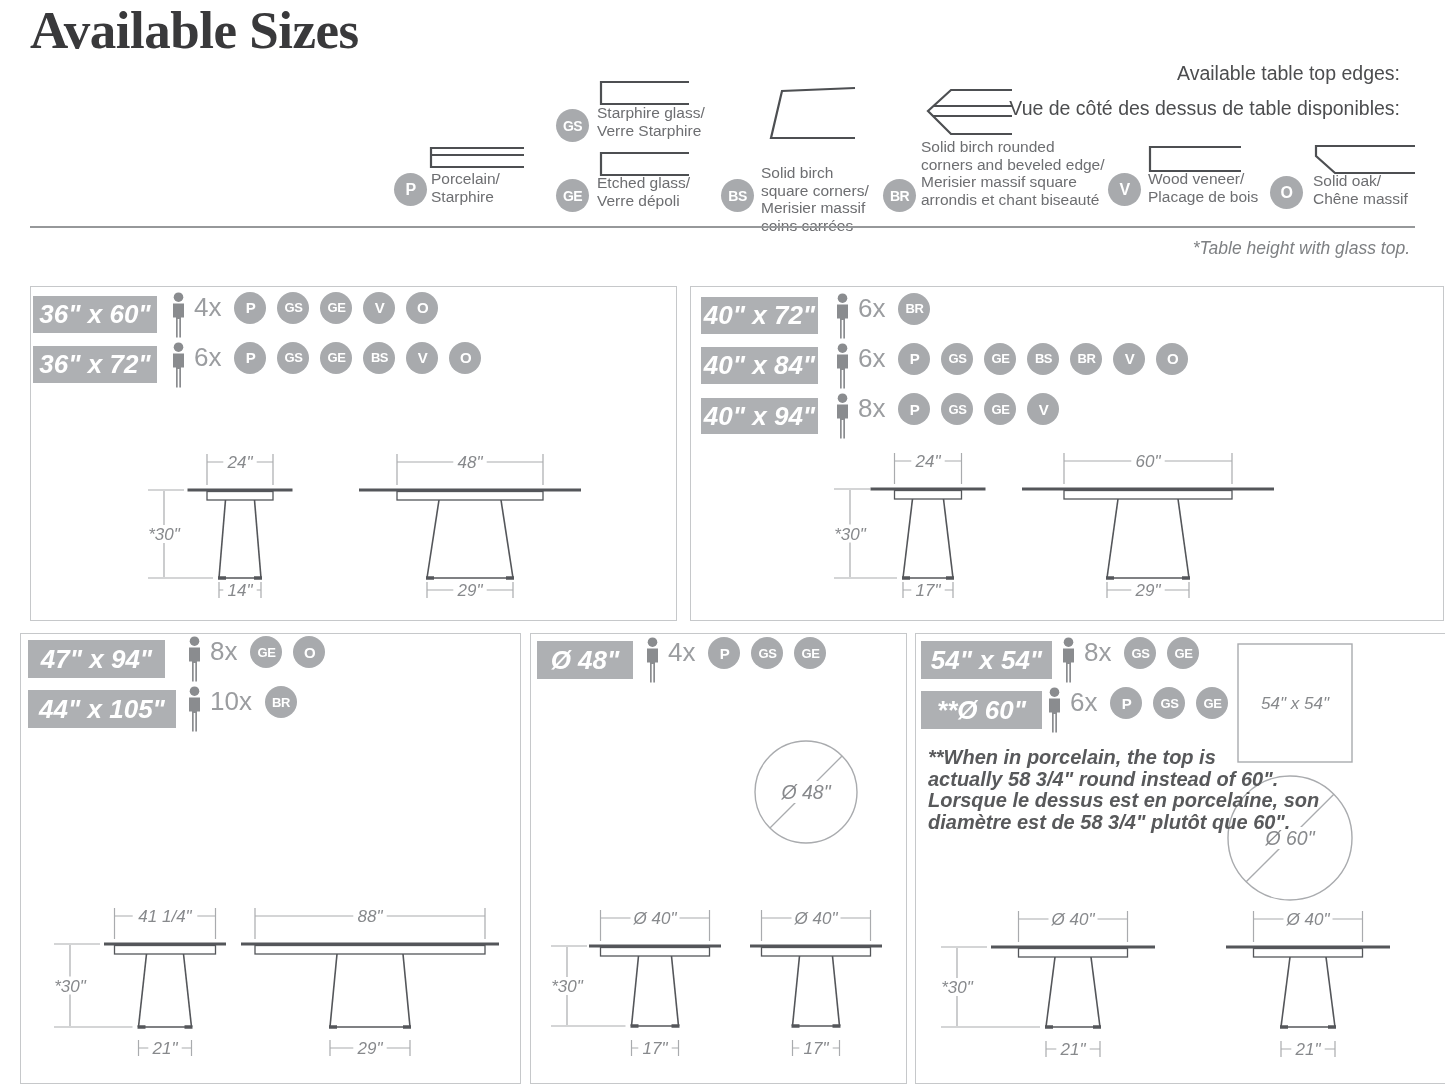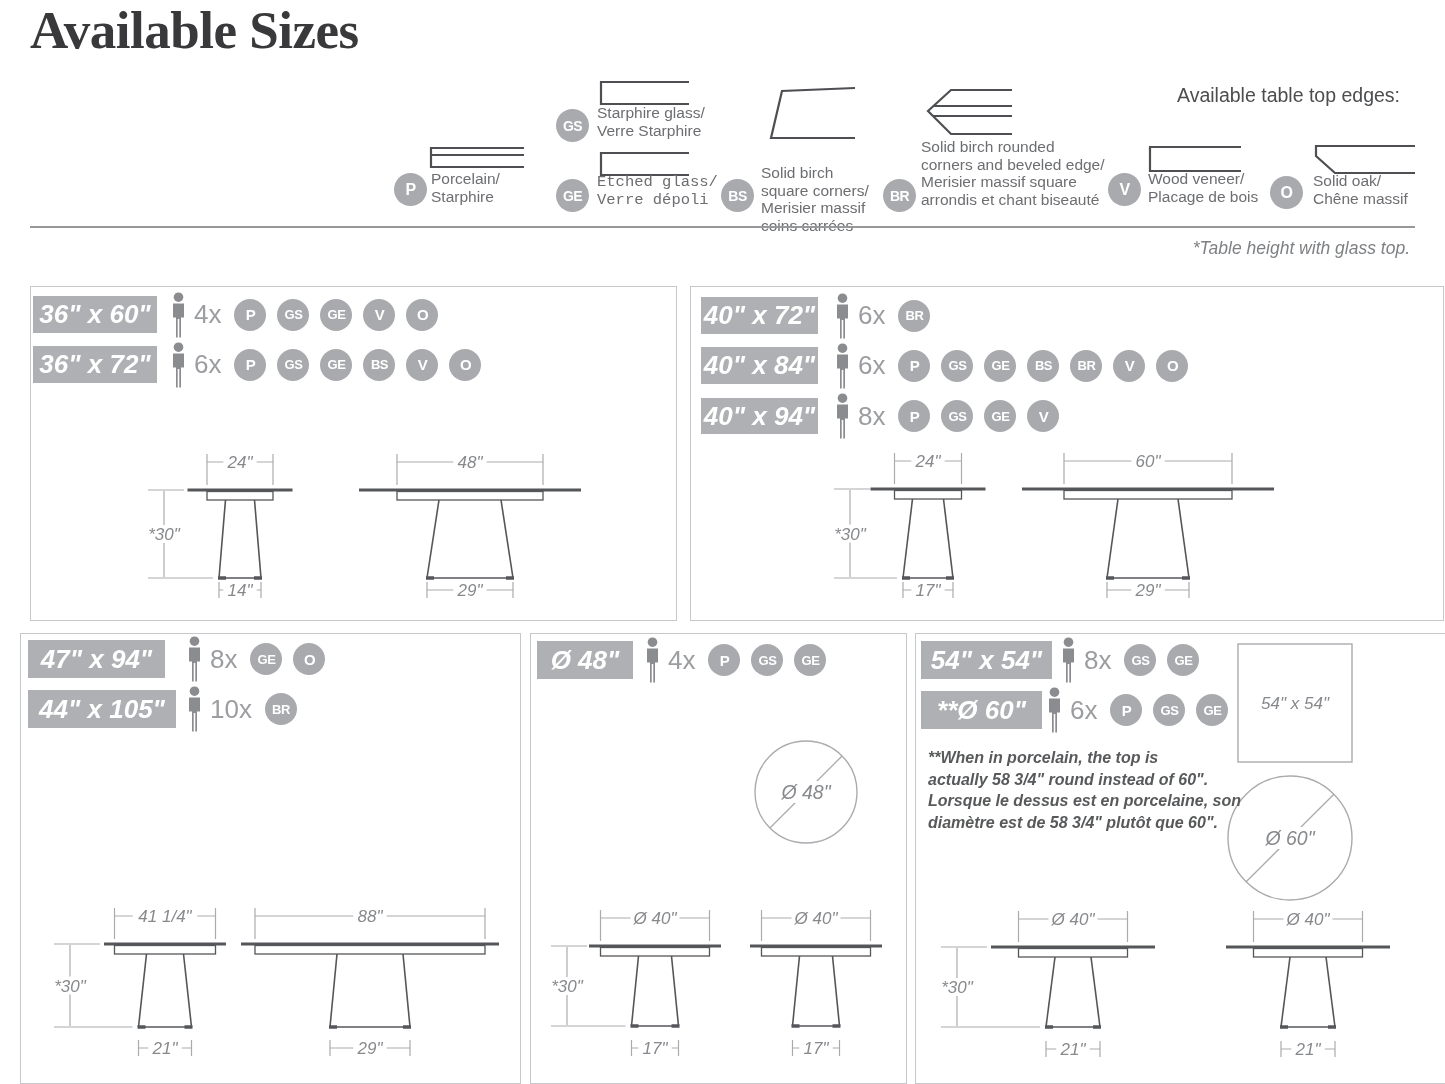--- a/index.html
+++ b/index.html
@@ -2,48 +2,49 @@
 <html><head>
 <meta charset="utf-8">
 <title>Available Sizes</title>
 <style>
   html,body{margin:0;padding:0;background:#fff;}
   .canvas{position:relative;width:1445px;height:1084px;background:#ffffff;overflow:hidden;
           font-family:"Liberation Sans",sans-serif;}
   .title{position:absolute;left:30px;top:0px;margin:0;font-family:"Liberation Serif",serif;
          font-size:53px;font-weight:700;color:#39393b;letter-spacing:-0.5px;}
   .legend-heading{position:absolute;right:45px;text-align:right;font-size:19.5px;color:#4c4d4f;}
-  .lh1{top:84px;} .lh2{top:97px;}
+  .lh1{top:62px;} .lh2{top:97px;}
   .rule{position:absolute;left:30px;top:226px;width:1385px;height:2px;background:#96989a;}
   .section-heading{position:absolute;left:30px;top:252px;font-size:22.5px;color:#57585a;}
   .hnote{position:absolute;right:35px;text-align:right;font-style:italic;font-size:17.5px;color:#7e8083;}
   .hn1{top:238px;} .hn2{top:259px;}
   .panel{position:absolute;border:1px solid #c6c8ca;background:#fff;}
   .tag{position:absolute;background:#aeb0b3;color:#fff;font-weight:bold;font-style:italic;
        display:flex;align-items:center;justify-content:center;font-size:26px;white-space:nowrap;z-index:3;}
-  .rowc{position:absolute;display:flex;align-items:center;height:46px;z-index:3;}
+  .rowc{position:absolute;display:flex;align-items:flex-start;height:46px;z-index:3;}
   .person{flex:none;margin-right:5px;display:flex;align-items:center;}
   .count{font-size:26px;color:#9b9da0;margin-right:13px;white-space:nowrap;}
   .badges{display:flex;gap:11px;}
   .badge{width:32px;height:32px;border-radius:50%;background:#a8aaad;color:#fff;font-weight:bold;
          display:flex;align-items:center;justify-content:center;flex:none;letter-spacing:-0.5px;}
   .lg-badge{position:absolute;width:33px;height:33px;border-radius:50%;background:#a8aaad;color:#fff;
          font-weight:bold;display:flex;align-items:center;justify-content:center;letter-spacing:-0.5px;}
   .lg-text{position:absolute;font-size:15.5px;line-height:17.5px;color:#6d6e71;white-space:nowrap;}
   .lg-prof{position:absolute;}
   .pnote{position:absolute;left:928px;top:747px;width:280px;font-style:italic;font-weight:bold;
-         font-size:16px;line-height:21.5px;color:#58595b;z-index:3;white-space:nowrap;}
+         font-size:20px;line-height:21.5px;color:#58595b;z-index:3;white-space:nowrap;}
   #drawings{position:absolute;left:0;top:0;pointer-events:none;z-index:2;}
 </style>
 </head>
 <body>
 
 <div class="canvas">
   <h1 class="title">Available Sizes</h1>
   <div class="legend-heading lh1">Available table top edges:</div>
+  <div class="legend-heading lh2">Vue de côté des dessus de table disponibles:</div>
   <div id="legend">
       <div class="lg-badge" style="left: 394px; top: 173px; font-size: 16px;">P</div>
       <div class="lg-prof" style="left: 428px; top: 146px;"><svg width="97" height="24" viewBox="0 0 97 24">
           <path d="M96,2 H3 V21 H96 M3,9 H96" fill="none" stroke="#4d4f52" stroke-width="2.2"></path>
         </svg></div>
       <div class="lg-text" style="left: 431px; top: 170px;">
         <div>Porcelain/</div>
         <div>Starphire</div>
       </div>
       <div class="lg-badge" style="left: 556px; top: 109px; font-size: 14px;">GS</div>
@@ -51,21 +52,21 @@
           <path d="M91,2 H3 V24 H91" fill="none" stroke="#4d4f52" stroke-width="2.2"></path>
         </svg></div>
       <div class="lg-text" style="left: 597px; top: 104px;">
         <div>Starphire glass/</div>
         <div>Verre Starphire</div>
       </div>
       <div class="lg-badge" style="left: 556px; top: 179px; font-size: 14px;">GE</div>
       <div class="lg-prof" style="left: 598px; top: 151px;"><svg width="92" height="26" viewBox="0 0 92 26">
           <path d="M91,2 H3 V24 H91" fill="none" stroke="#4d4f52" stroke-width="2.2"></path>
         </svg></div>
-      <div class="lg-text" style="left: 597px; top: 174px; font-family: Liberation Mono, monospace;">
+      <div class="lg-text" style="left: 597px; top: 174px;">
         <div>Etched glass/</div>
         <div>Verre dépoli</div>
       </div>
       <div class="lg-badge" style="left: 721px; top: 179px; font-size: 14px;">BS</div>
       <div class="lg-prof" style="left: 761px; top: 84px;"><svg width="95" height="57" viewBox="0 0 95 57">
           <path d="M94,4 L21,7 L10,54 L94,54" fill="none" stroke="#4d4f52" stroke-width="2.2"></path>
         </svg></div>
       <div class="lg-text" style="left: 761px; top: 132px; margin-top: 32px;">
         <div>Solid birch</div>
         <div>square corners/</div>

